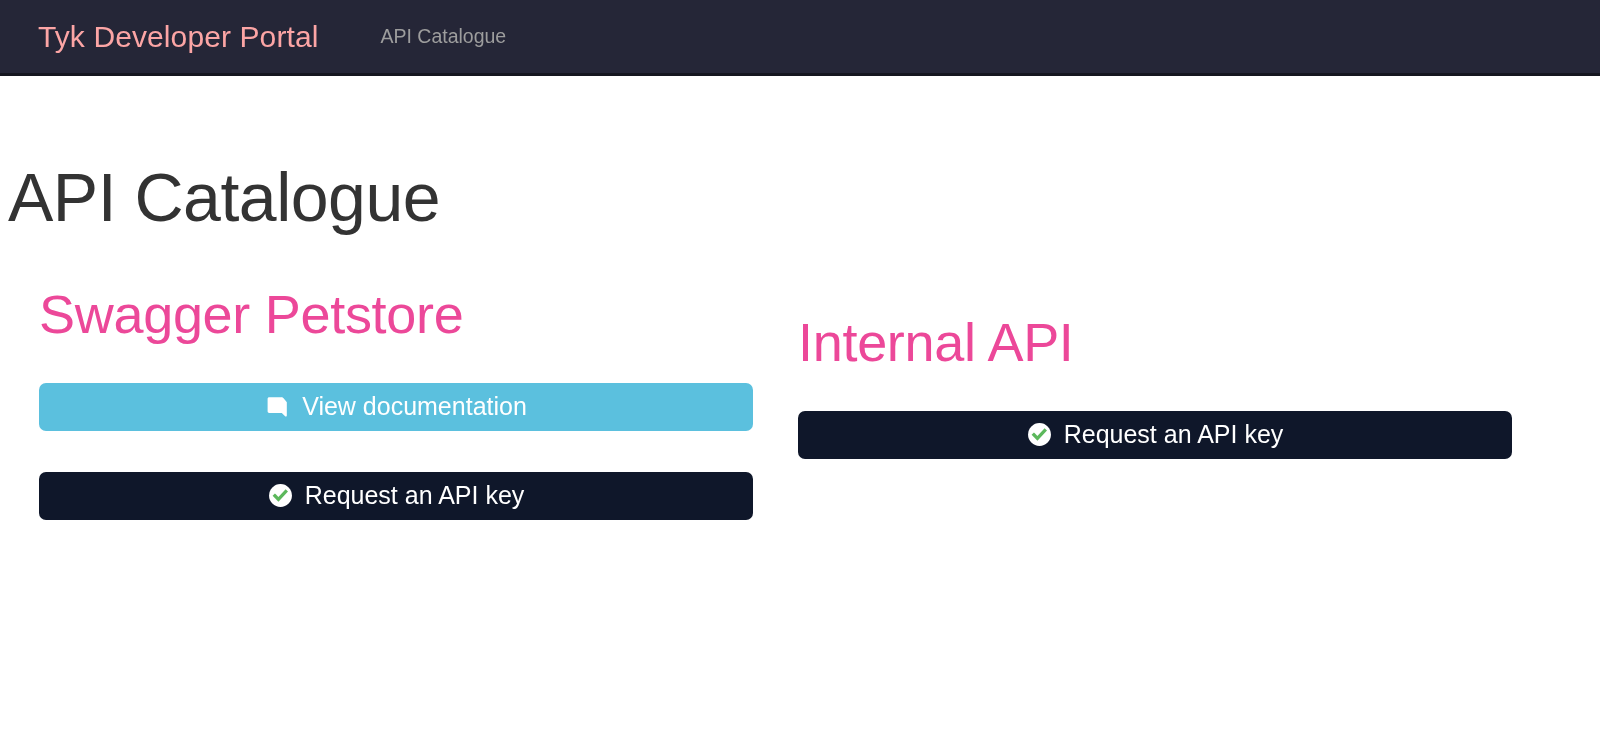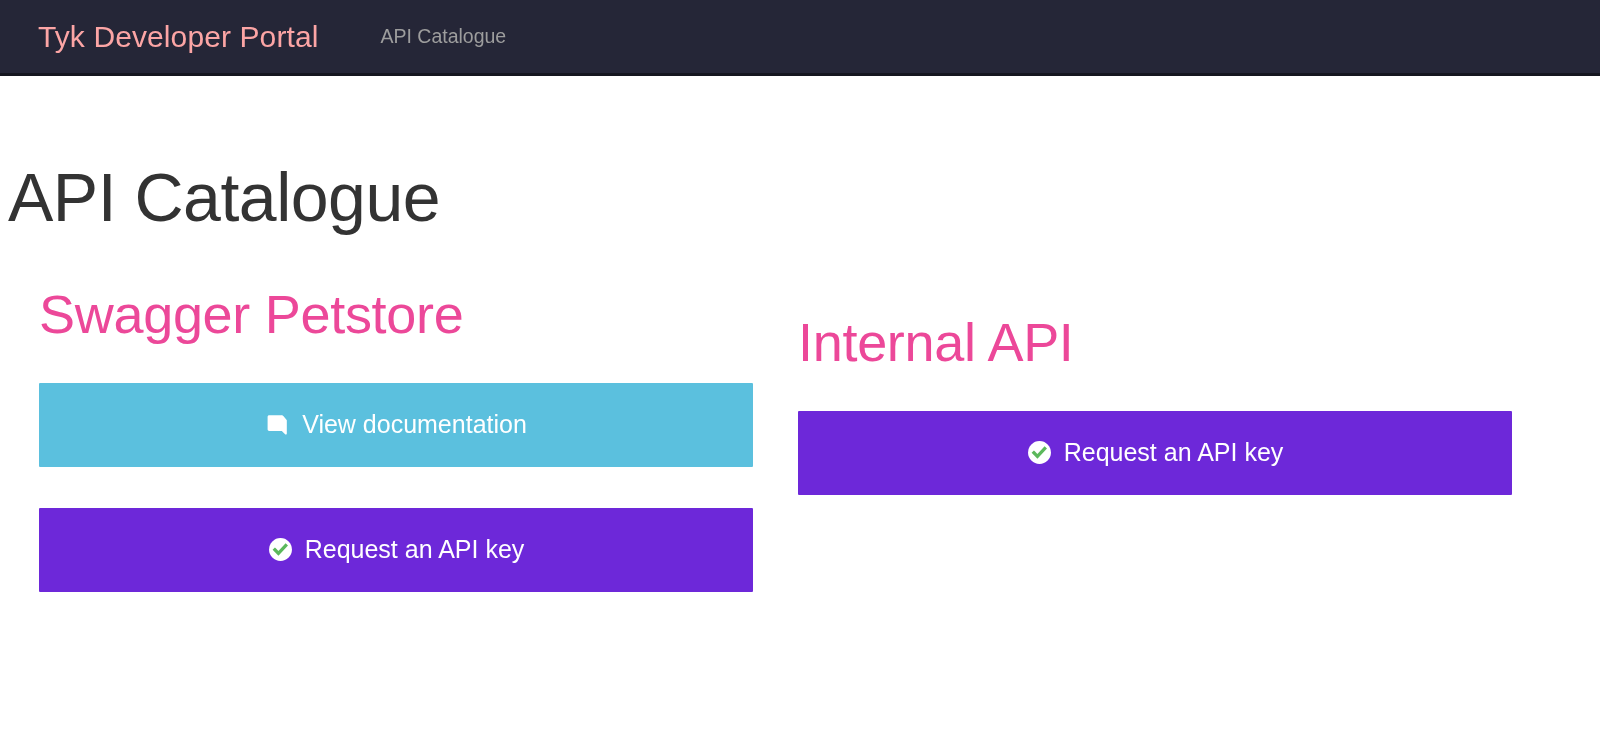--- a/index.html
+++ b/index.html
@@ -84,34 +84,34 @@
     color: #ec4899;
     line-height: 1.1;
     letter-spacing: -0.3px;
   }
 
   .btn {
     display: flex;
     align-items: center;
     justify-content: center;
     width: 714px;
-    height: 84px;
+    height: 48px;
     border: none;
-    border-radius: 1px;
+    border-radius: 7px;
     color: #ffffff;
     font-size: 25px;
     font-family: "Liberation Sans", sans-serif;
     cursor: pointer;
     padding: 0;
     text-decoration: none;
     white-space: nowrap;
   }
   .btn + .btn { margin-top: 41px; }
   .btn-info    { background: #5bc0de; }
-  .btn-success { background: #6d28d9; }
+  .btn-success { background: #0f172a; }
 
   .btn .icon {
     display: inline-flex;
     align-items: center;
     justify-content: center;
     margin-right: 11px;
     width: 26px;
     height: 26px;
     flex: 0 0 26px;
   }

